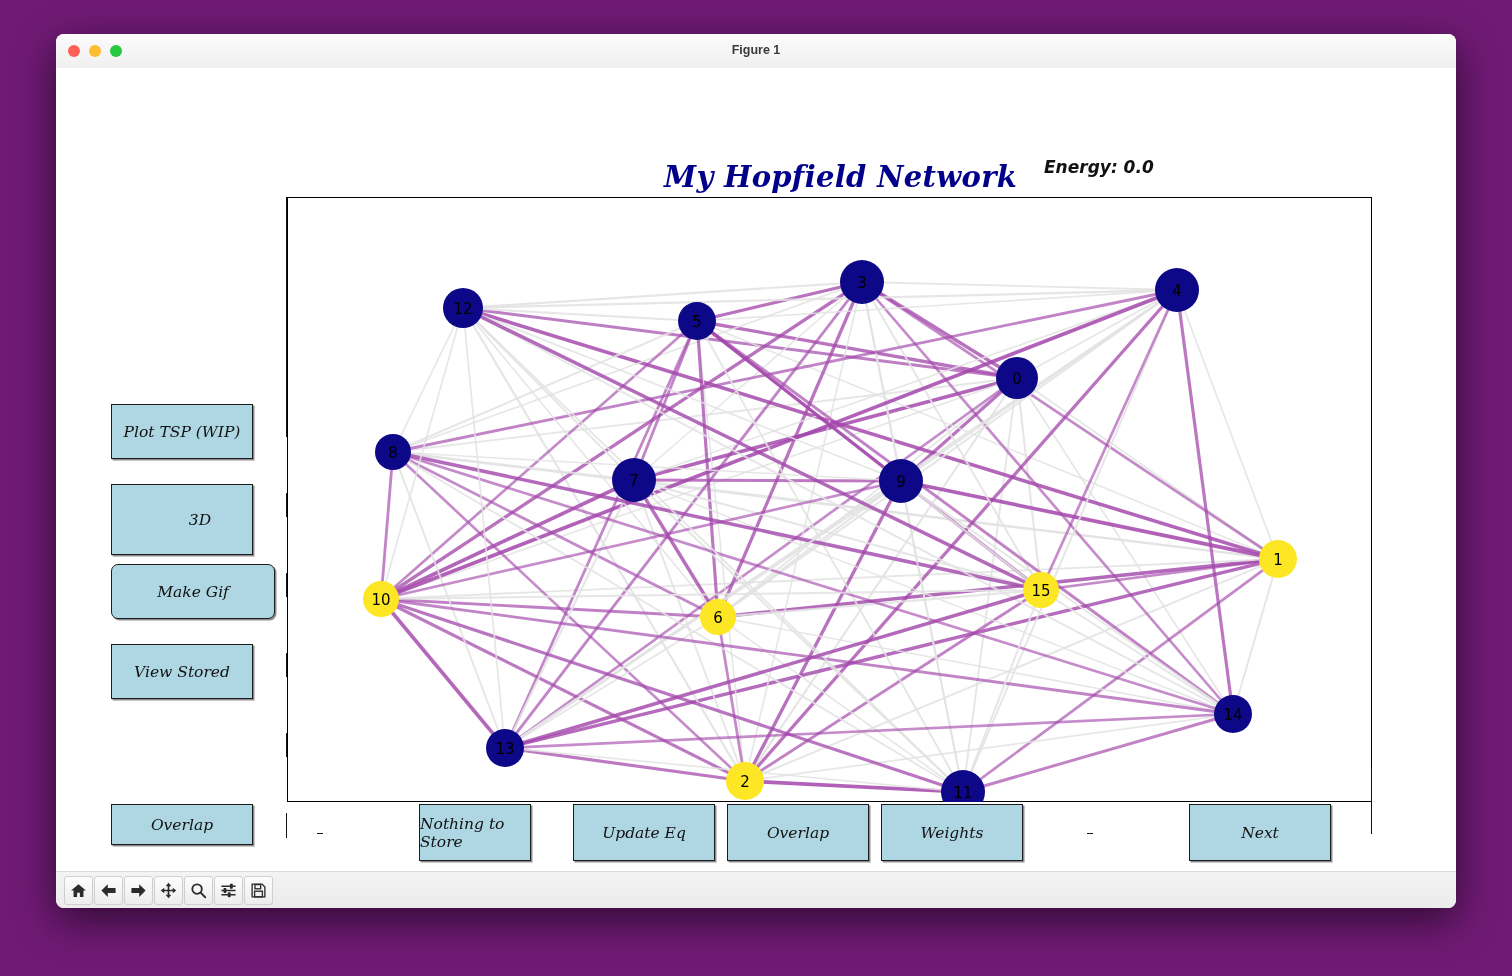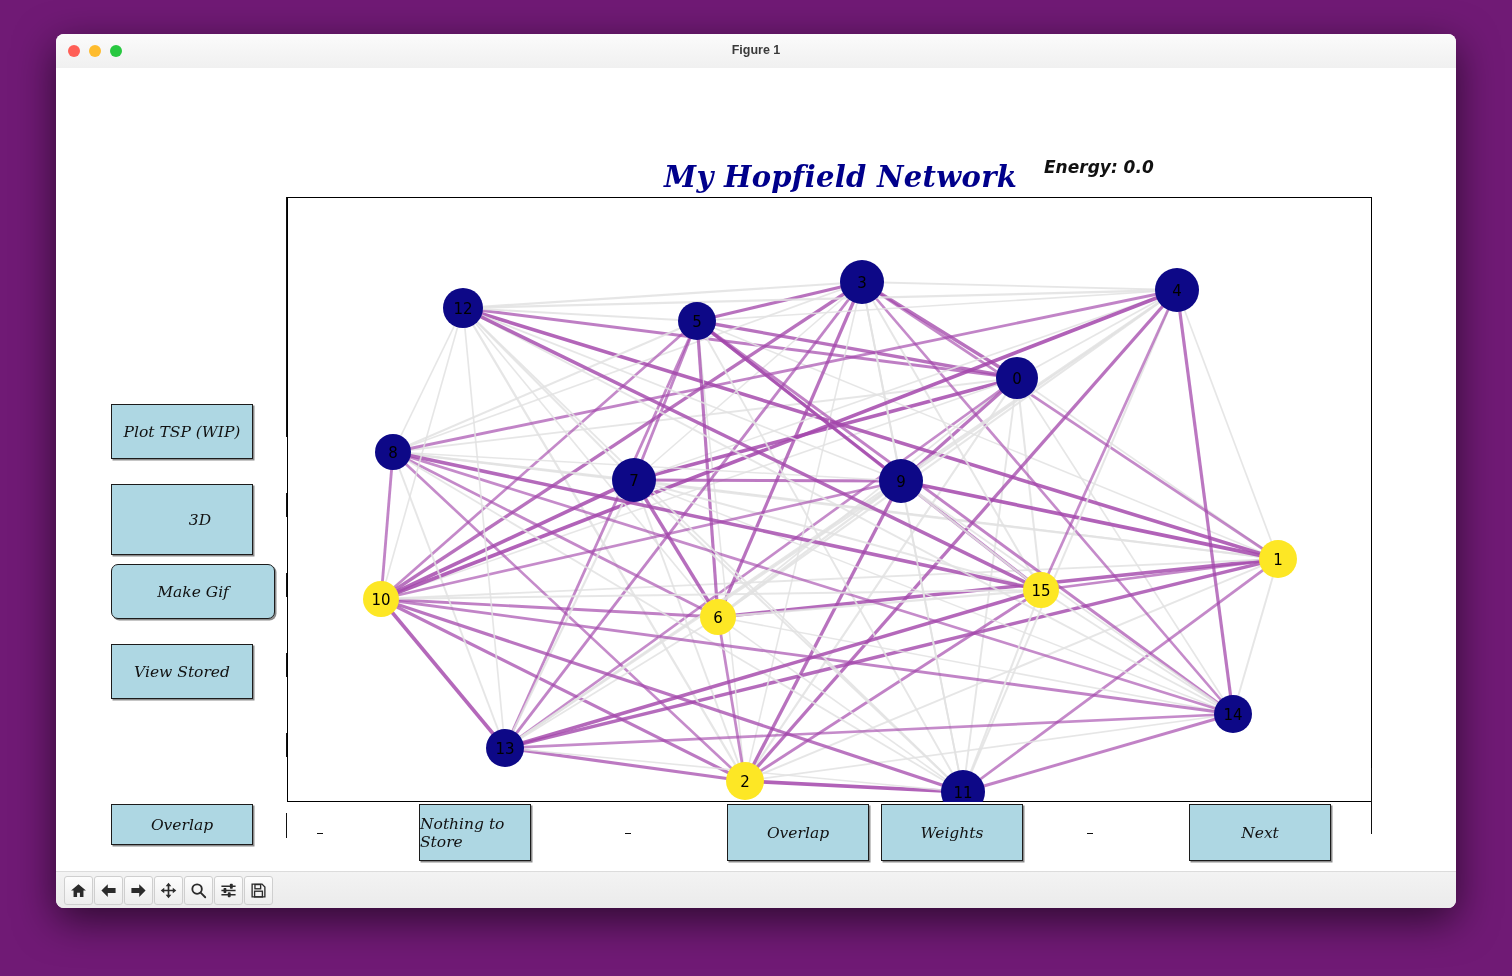--- a/index.html
+++ b/index.html
@@ -330,20 +330,23 @@
       <div class="mbtn" style="left:55px;top:576px;width:142px;height:55px;">
         <span>View Stored</span>
       </div>
 
       <div class="mbtn" style="left:55px;top:736px;width:142px;height:41px;">
         <span>Overlap</span>
       </div>
       <div class="mbtn" style="left:363px;top:736px;width:112px;height:57px;justify-content:flex-end;">
         <span>Nothing to Store</span>
       </div>
+      <div class="mbtn" style="left:517px;top:736px;width:142px;height:57px;">
+        <span>Update Eq</span>
+      </div>
       <div class="mbtn" style="left:671px;top:736px;width:142px;height:57px;">
         <span>Overlap</span>
       </div>
       <div class="mbtn" style="left:825px;top:736px;width:142px;height:57px;">
         <span>Weights</span>
       </div>
       <div class="mbtn" style="left:1133px;top:736px;width:142px;height:57px;">
         <span>Next</span>
       </div>
 

